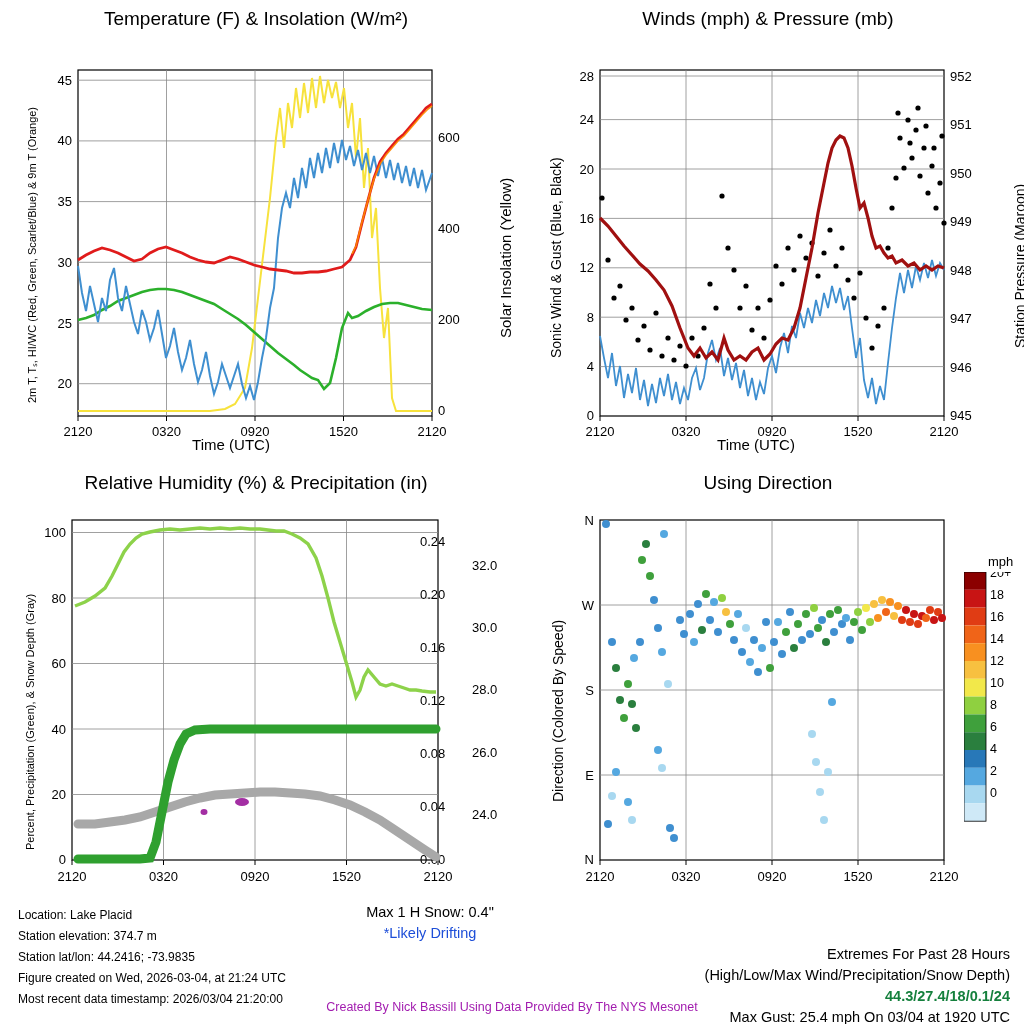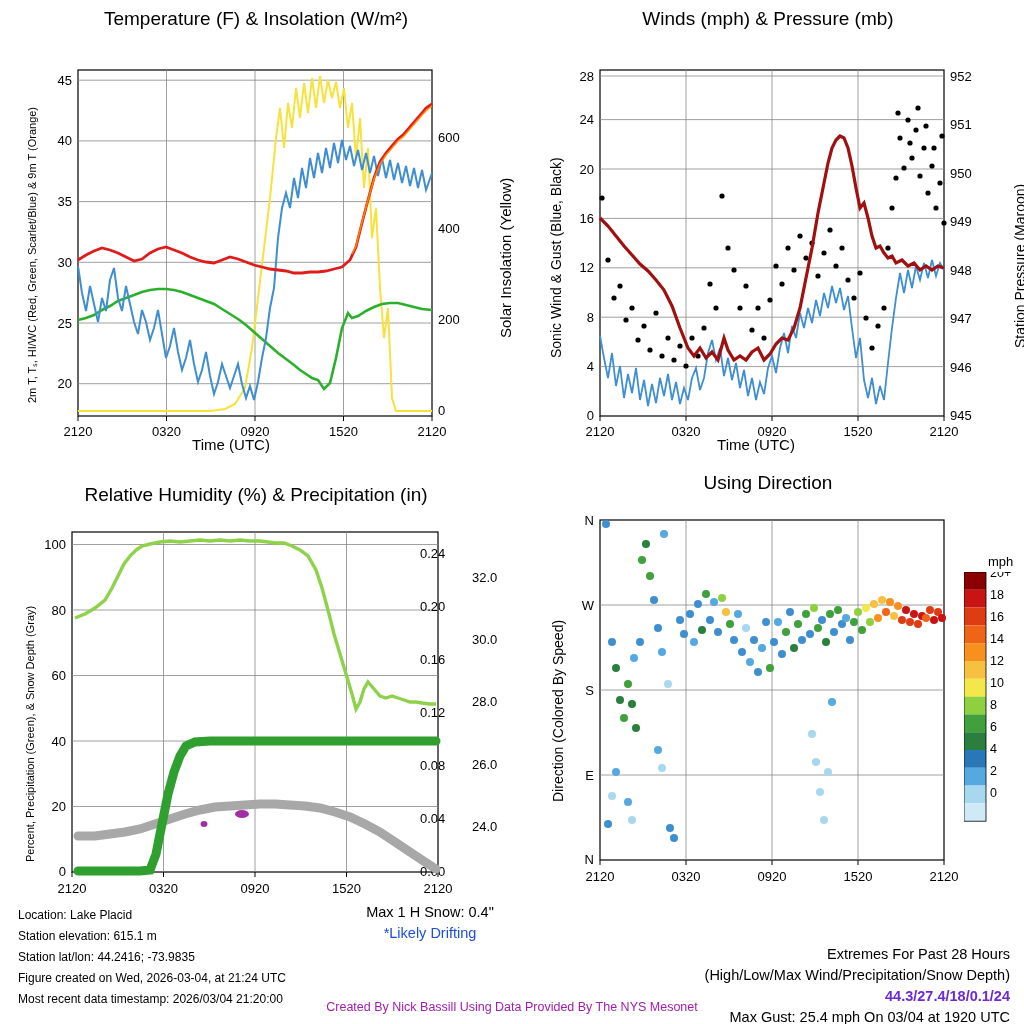--- a/index.html
+++ b/index.html
@@ -34,21 +34,21 @@
     position:absolute;left:330px;top:902px;font-size:14.5px;line-height:21px;text-align:center;width:200px;
   }
   .footer-right{
     position:absolute;right:14px;top:944px;font-size:14.5px;line-height:21px;text-align:right;width:520px;
   }
   .credit{
     position:absolute;width:100%;text-align:center;bottom:10px;
     font-size:12.5px;color:#a21caf;
   }
   .purple{color:#1d4ed8;}
-  .redtxt{color:#6d28d9;font-weight:bold;}
+  .redtxt{color:#15803d;font-weight:bold;}
 </style>
 </head>
 <body>
 
 <div class="panel" style="left:0;top:8px;width:512px;height:460px;">
   <div class="ptitle">Temperature (F) &amp; Insolation (W/m²)</div>
   <svg width="512" height="440" viewBox="0 0 512 440">
 
     <rect x="78" y="62" width="354" height="346" fill="#fff" stroke="#000" stroke-width="1.2"></rect>
 
@@ -241,21 +241,21 @@
         <circle cx="430" cy="128" r="2.6"></circle>
     </g>
 
     <polyline fill="none" stroke="#a01010" stroke-width="3.2" points="88,210 96,218 104,228 112,238 120,247 128,256 136,263 144,272 152,282 160,298 168,320 176,340 182,348 188,340 194,350 200,344 206,352 212,330 216,342 222,352 228,348 234,352 240,344 246,340 252,352 258,346 264,336 270,330 276,332 282,320 288,300 294,270 300,240 306,205 312,175 316,155 320,140 324,132 328,128 332,130 336,140 340,158 344,180 348,200 352,195 356,210 360,228 364,240 368,238 372,245 376,250 380,248 384,255 390,252 396,258 402,255 408,262 414,258 420,262 426,258 432,260"></polyline>
   </svg>
   <div class="vlabel" style="left:36px;top:350px;transform:rotate(-90deg);font-size:14px;">Sonic Wind &amp; Gust (Blue, Black)</div>
   <div class="vlabel" style="left:500px;top:340px;transform:rotate(-90deg);font-size:14px;">Station Pressure (Maroon)</div>
   <div class="xlabel" style="top:428px;left:-12px;">Time (UTC)</div>
 </div>
 
-<div class="panel" style="left:0;top:484px;width:512px;height:430px;">
+<div class="panel" style="left:0;top:472px;width:512px;height:430px;">
   <div class="ptitle">Relative Humidity (%) &amp; Precipitation (in)</div>
   <svg width="512" height="410" viewBox="0 0 512 410">
     <rect x="72" y="48" width="366" height="340" fill="#fff" stroke="#000" stroke-width="1.2"></rect>
     <g stroke="#888" stroke-width="0.8">
       <line x1="163.5" y1="48" x2="163.5" y2="388"></line>
       <line x1="255" y1="48" x2="255" y2="388"></line>
       <line x1="346.5" y1="48" x2="346.5" y2="388"></line>
     </g>
     <g stroke="#888" stroke-width="0.8">
       <line x1="72" y1="322.5" x2="438" y2="322.5"></line>
@@ -488,21 +488,21 @@
         <text x="26" y="181">4</text>
         <text x="26" y="203">2</text>
         <text x="26" y="225">0</text>
       </g>
     </svg>
   </div>
 </div>
 
 <div class="footer-left">
   <div>Location: Lake Placid</div>
-  <div>Station elevation: 615.1 m</div>
+  <div>Station elevation: 374.7 m</div>
   <div>Station lat/lon: 44.2416; -73.9835</div>
   <div>Figure created on Wed, 2026-03-04, at 21:24 UTC</div>
   <div>Most recent data timestamp: 2026/03/04 21:20:00</div>
 </div>
 
 <div class="footer-center">
   <div>Max 1 H Snow: 0.4"</div>
   <div class="purple">*Likely Drifting</div>
 </div>
 

